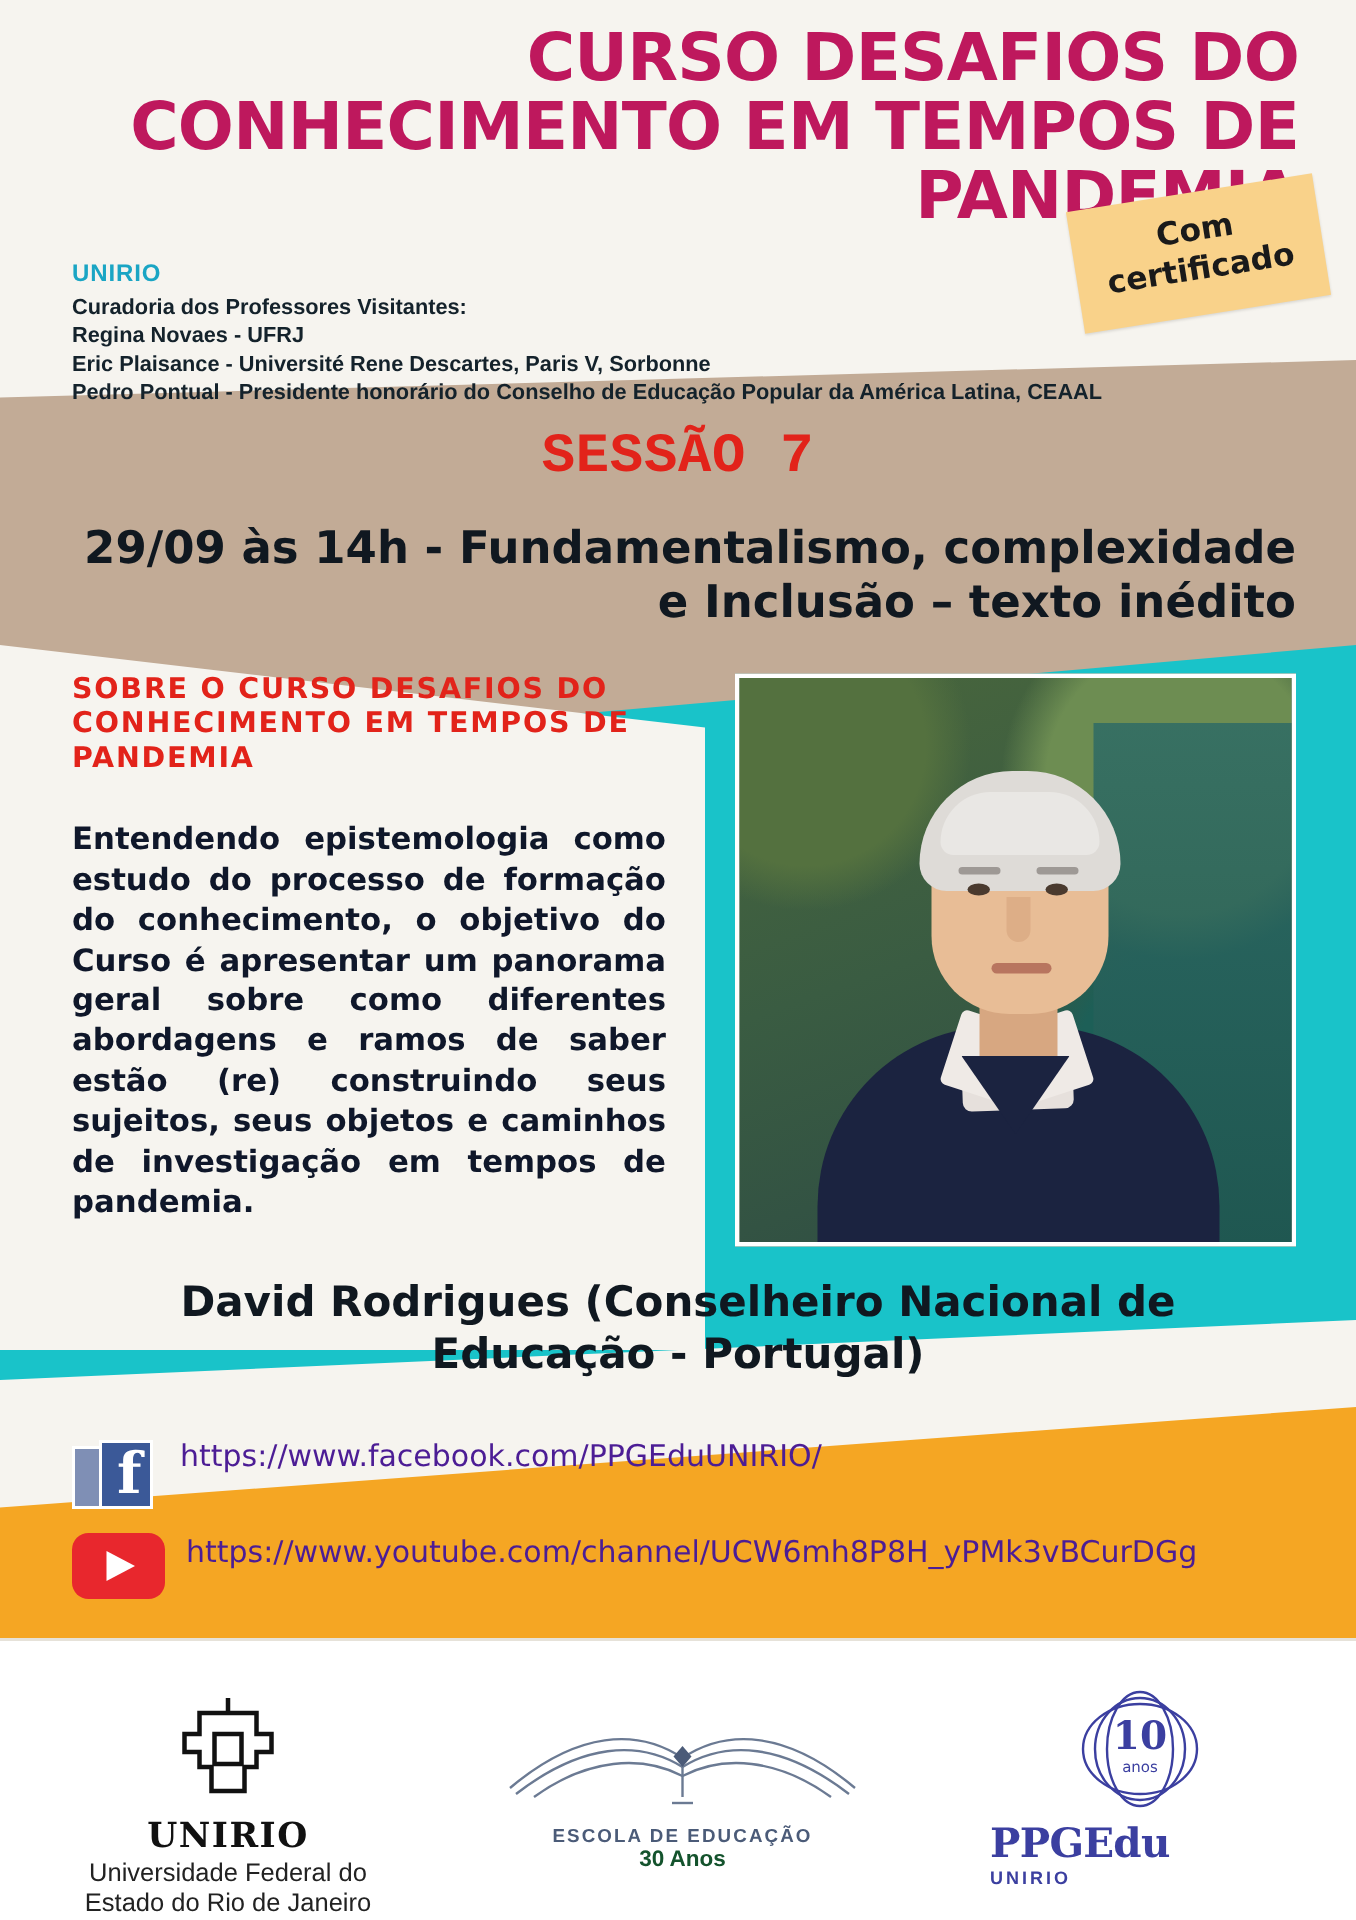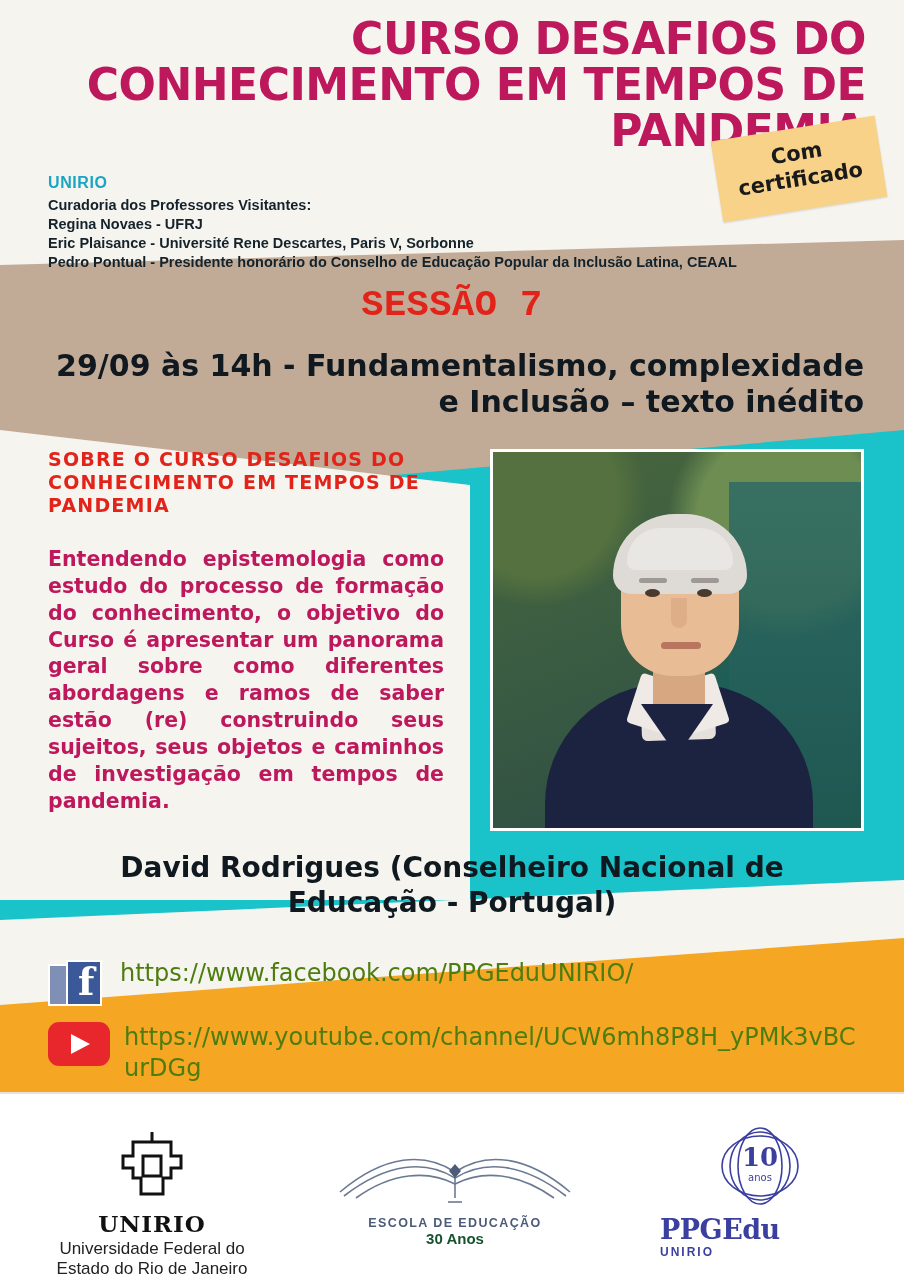--- a/index.html
+++ b/index.html
@@ -166,21 +166,21 @@
     font-family: "DejaVu Sans", sans-serif;
   }
   .about-body {
     position: absolute;
     left: 48px;
     top: 546px;
     width: 396px;
     font-size: 20.5px;
     line-height: 1.31;
     font-weight: bold;
-    color: #be185d;
+    color: #0f172a;
     text-align: justify;
     font-family: "DejaVu Sans", sans-serif;
   }
 
   
   .photo {
     position: absolute;
     left: 490px;
     top: 449px;
     width: 374px;
@@ -349,23 +349,23 @@
   }
   .yt-icon .tri {
     position: absolute;
     left: 23px; top: 12px;
     width: 0; height: 0;
     border-left: 19px solid #ffffff;
     border-top: 10px solid transparent;
     border-bottom: 10px solid transparent;
   }
   .link-text {
-    font-size: 24px;
+    font-size: 20px;
     line-height: 1.28;
-    color: #4d7c0f;
+    color: #4c1d95;
     font-family: "DejaVu Sans", sans-serif;
     word-break: break-all;
   }
 
   
   .logo-unirio {
     position: absolute;
     left: 42px; top: 1128px;
     width: 220px;
     text-align: center;
@@ -451,21 +451,21 @@
   <div class="title">CURSO DESAFIOS DO CONHECIMENTO EM TEMPOS DE PANDEMIA</div>
 
   <div class="badge">
     <div class="badge-text">Com certificado</div>
   </div>
 
   <div class="unirio-label">UNIRIO</div>
   <div class="curadoria" style="white-space: pre-line;">Curadoria dos Professores Visitantes:
 Regina Novaes - UFRJ
 Eric Plaisance - Université Rene Descartes, Paris V, Sorbonne
-Pedro Pontual - Presidente honorário do Conselho de Educação Popular da Inclusão Latina, CEAAL</div>
+Pedro Pontual - Presidente honorário do Conselho de Educação Popular da América Latina, CEAAL</div>
 
   <div class="sessao">SESSÃO 7</div>
   <div class="sessao-date">29/09 às 14h - Fundamentalismo, complexidade e Inclusão – texto inédito</div>
 
   <div class="about-head">SOBRE O CURSO DESAFIOS DO CONHECIMENTO EM TEMPOS DE PANDEMIA</div>
   <div class="about-body">Entendendo epistemologia como estudo do processo de formação do conhecimento, o objetivo do Curso é apresentar um panorama geral sobre como diferentes abordagens e ramos de saber estão (re) construindo seus sujeitos, seus objetos e caminhos de investigação em tempos de pandemia.</div>
 
   <div class="photo">
     <div class="photo-bg"></div>
     <div class="photo-wall"></div>

